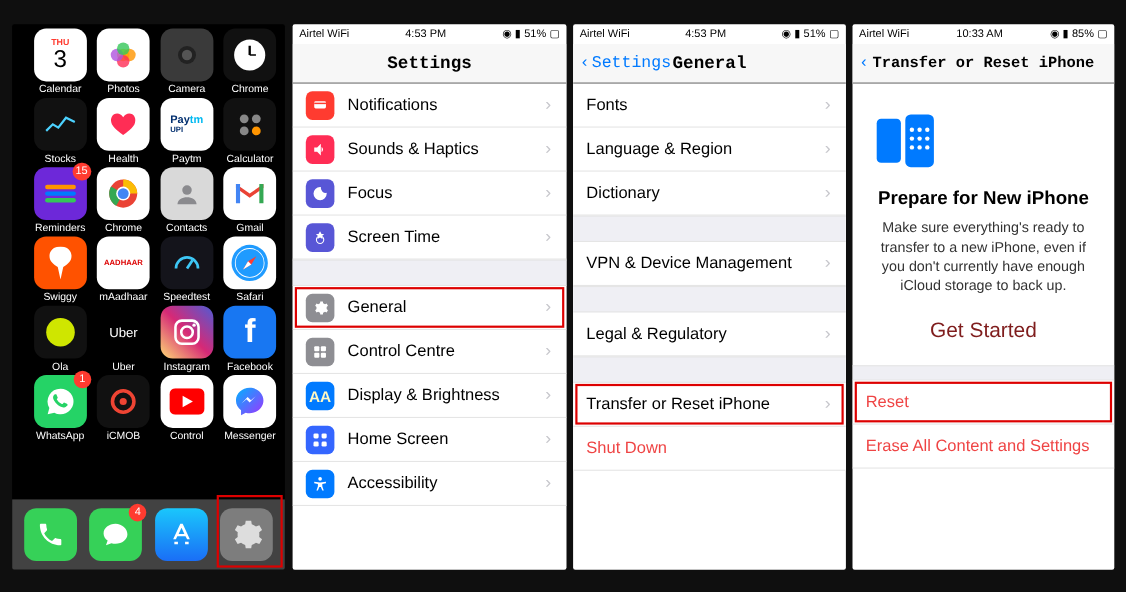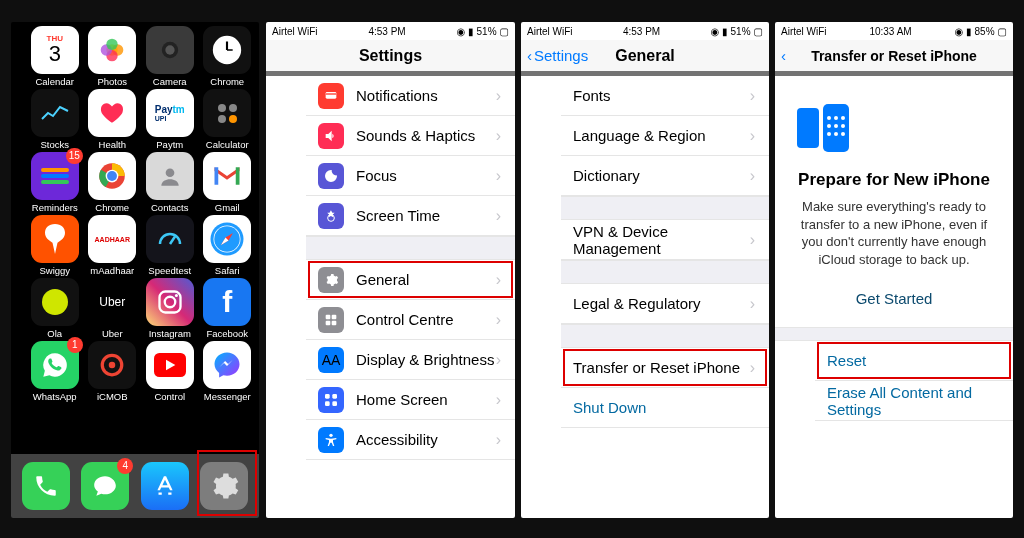--- a/index.html
+++ b/index.html
@@ -11,35 +11,35 @@
   .hs-grid { display: grid; grid-template-columns: repeat(4,1fr); gap: 2px 2px; padding: 4px 4px 0 16px; }
   .app { display: flex; flex-direction: column; align-items: center; position: relative; }
   .app-icon { width: 48px; height: 48px; border-radius: 11px; background: #333; display: flex; align-items: center; justify-content: center; font-size: 22px; position: relative; }
   .app-label { font-size: 9.5px; color: #fff; margin-top: 2px; white-space: nowrap; }
   .dock { position: absolute; bottom: 0; left: 0; right: 0; height: 64px; background: rgba(120,120,120,0.55); display: flex; align-items: center; justify-content: space-evenly; }
   .badge-red { position: absolute; top: -4px; right: -4px; min-width: 16px; height: 16px; border-radius: 8px; background: #ff3b30; color: #fff; font-size: 10px; line-height: 16px; text-align: center; padding: 0 3px; }
   .redbox { position: absolute; border: 2px solid #d00; pointer-events: none; }
   
   .sbar { height: 18px; display: flex; align-items: center; justify-content: space-between; padding: 0 6px; font-size: 10px; color: #000; }
   .sbar .right { display: flex; gap: 3px; align-items: center; }
-  .nav { height: 36px; background: #f7f7f7; border-bottom: 5px solid #737373; display: flex; align-items: center; position: relative; }
+  .nav { height: 36px; background: #f7f7f7; border-bottom: 1px solid #737373; display: flex; align-items: center; position: relative; font-family: Liberation Mono, monospace; }
   .nav .title { position: absolute; left: 0; right: 0; text-align: center; font-weight: 600; font-size: 16px; }
   .nav .back { position: absolute; left: 6px; color: #007aff; font-size: 15px; display: flex; align-items: center; gap: 2px; }
-  .list { background: #fff; margin-left: 40px; }
+  .list { background: #fff; }
   .row { height: 40px; display: flex; align-items: center; padding: 0 14px 0 12px; border-bottom: 1px solid #e5e5e5; font-size: 15px; color: #000; position: relative; }
   .row .ricon { width: 26px; height: 26px; border-radius: 6px; margin-right: 12px; flex-shrink: 0; display: flex; align-items: center; justify-content: center; color: #fff; font-size: 14px; }
   .row .chev { margin-left: auto; color: #c7c7cc; font-size: 16px; }
   .gap { height: 24px; background: #efeff4; border-top: 1px solid #e5e5e5; border-bottom: 1px solid #e5e5e5; }
-  .row.link { color: #0369a1; }
+  .row.link { color: #ef4444; }
   
   .hero { padding: 24px 16px 8px; text-align: center; }
   .hero .glyph { color: #007aff; margin-bottom: 14px; }
   .hero h2 { font-size: 17px; font-weight: 700; margin-bottom: 8px; }
   .hero p { font-size: 13px; line-height: 1.35; color: #333; }
-  .cta { text-align: center; color: #0c4a6e; font-size: 15px; padding: 14px 4px 20px; }
+  .cta { text-align: center; color: #7f1d1d; font-size: 19px; padding: 14px 4px 20px; }
   svg { display: block; }
 </style>
 </head>
 <body>
 
 <div class="stage">
 
   <div id="p1" class="panel">
     <div class="hs-grid" id="hs-grid">
         <div class="app">
@@ -357,21 +357,21 @@
               <rect x="13" y="4" width="7" height="7" rx="1.5" fill="#fff"></rect>
               <rect x="4" y="13" width="7" height="7" rx="1.5" fill="#fff"></rect>
               <rect x="13" y="13" width="7" height="7" rx="1.5" fill="#fff"></rect>
             </svg>
           </div>
           <span>Control Centre</span>
           <span class="chev">›</span>
         </div>
         <div class="row">
           <div class="ricon" style="background: rgb(0, 122, 255);">
-            <div style="color:#000000;font-size:14px;font-weight:400">AA</div>
+            <div style="color:#fef9c3;font-size:14px;font-weight:700">AA</div>
           </div>
           <span>Display &amp; Brightness</span>
           <span class="chev">›</span>
         </div>
         <div class="row">
           <div class="ricon" style="background: rgb(52, 102, 255);">
             <svg width="16" height="16" viewBox="0 0 24 24">
               <rect x="3" y="3" width="7" height="7" rx="2" fill="#fff"></rect>
               <rect x="14" y="3" width="7" height="7" rx="2" fill="#fff"></rect>
               <rect x="3" y="14" width="7" height="7" rx="2" fill="#fff"></rect>

